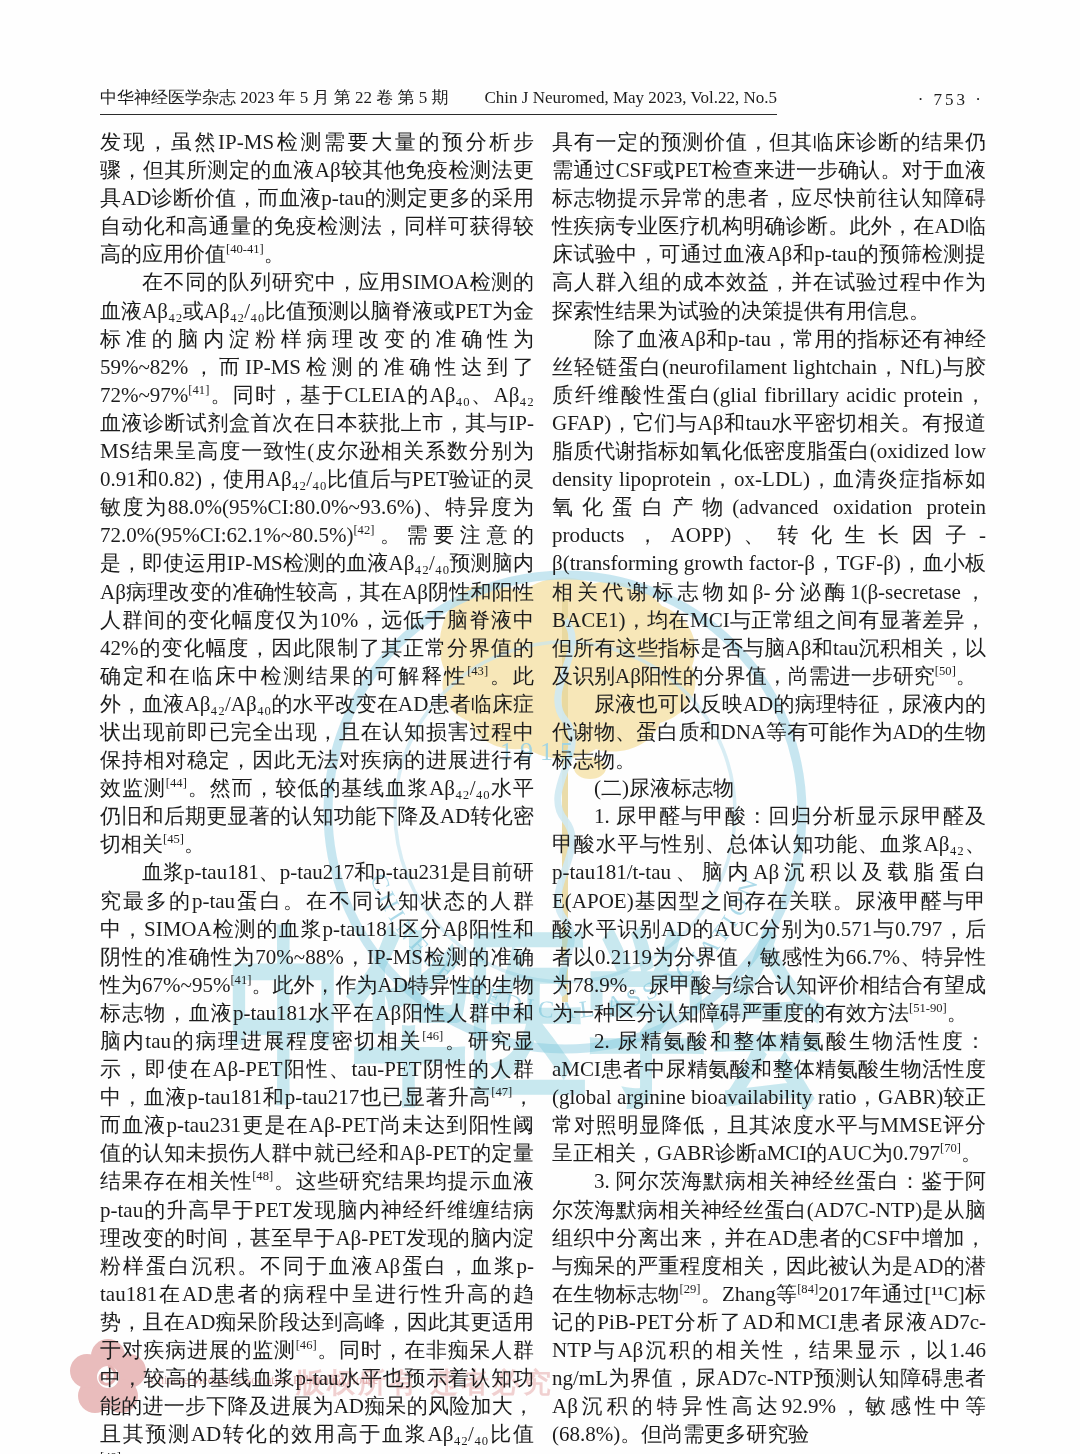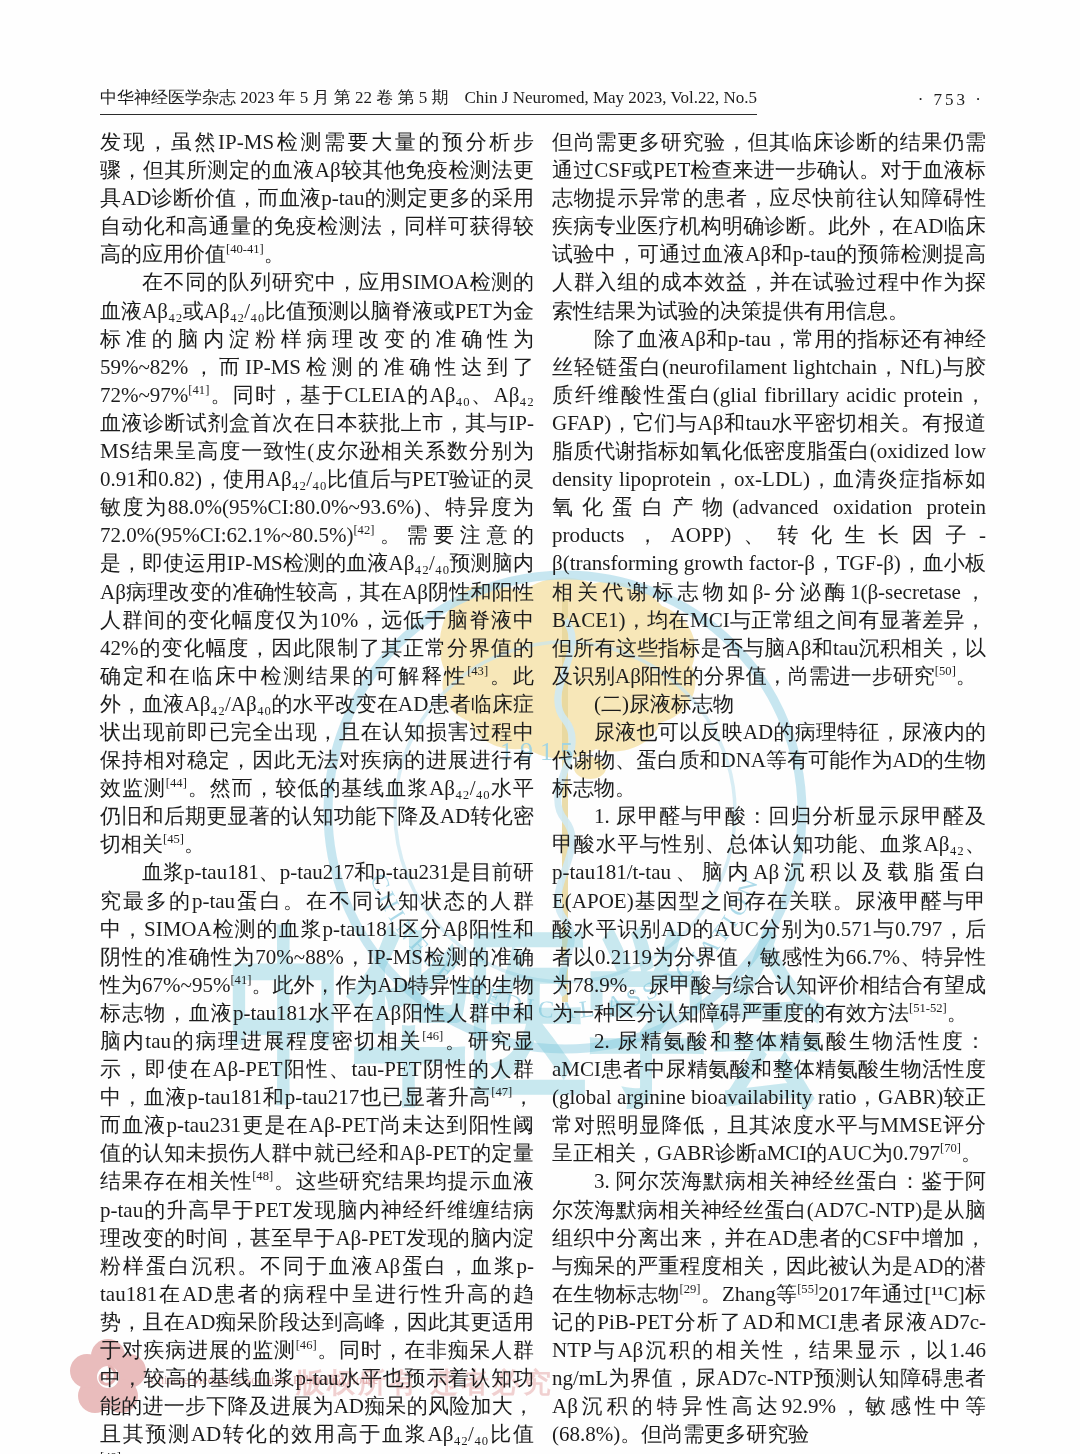--- a/index.html
+++ b/index.html
@@ -13,21 +13,21 @@
   }
   .page { position:absolute; inset:0; background:#fefefe; overflow:hidden; }
 
   
   header {
     position:absolute; left:100px; right:96px; top:86px;
     display:flex; justify-content:space-between; align-items:flex-end;
     font-size:17px; z-index:3;
   }
   .header-left { border-bottom:1.6px solid #2b2b2b; padding-bottom:5px; white-space:nowrap; }
-  .hdr-en { margin-left:16px; }
+  .hdr-en { margin-left:36px; }
   .header-right { padding-bottom:5px; letter-spacing:3px; white-space:nowrap; }
 
   
   .col {
     position:absolute; top:128px; width:434px;
     font-size:21px; line-height:28.1px;
     text-align:justify; text-justify:inter-ideograph;
     z-index:2;
   }
   .col-left  { left:100px; }
@@ -102,28 +102,28 @@
       <p class="par noindent">发现，虽然IP-MS检测需要大量的预分析步骤，但其所测定的血液Aβ较其他免疫检测法更具AD诊断价值，而血液p-tau的测定更多的采用自动化和高通量的免疫检测法，同样可获得较高的应用价值<sup>[40-41]</sup>。</p>
 
       <p class="par">在不同的队列研究中，应用SIMOA检测的血液Aβ₄₂或Aβ₄₂/₄₀比值预测以脑脊液或PET为金标准的脑内淀粉样病理改变的准确性为59%~82%，而IP-MS检测的准确性达到了72%~97%<sup>[41]</sup>。同时，基于CLEIA的Aβ₄₀、Aβ₄₂血液诊断试剂盒首次在日本获批上市，其与IP-MS结果呈高度一致性(皮尔逊相关系数分别为0.91和0.82)，使用Aβ₄₂/₄₀比值后与PET验证的灵敏度为88.0%(95%CI:80.0%~93.6%)、特异度为72.0%(95%CI:62.1%~80.5%)<sup>[42]</sup>。需要注意的是，即使运用IP-MS检测的血液Aβ₄₂/₄₀预测脑内Aβ病理改变的准确性较高，其在Aβ阴性和阳性人群间的变化幅度仅为10%，远低于脑脊液中42%的变化幅度，因此限制了其正常分界值的确定和在临床中检测结果的可解释性<sup>[43]</sup>。此外，血液Aβ₄₂/Aβ₄₀的水平改变在AD患者临床症状出现前即已完全出现，且在认知损害过程中保持相对稳定，因此无法对疾病的进展进行有效监测<sup>[44]</sup>。然而，较低的基线血浆Aβ₄₂/₄₀水平仍旧和后期更显著的认知功能下降及AD转化密切相关<sup>[45]</sup>。</p>
 
       <p class="par">血浆p-tau181、p-tau217和p-tau231是目前研究最多的p-tau蛋白。在不同认知状态的人群中，SIMOA检测的血浆p-tau181区分Aβ阳性和阴性的准确性为70%~88%，IP-MS检测的准确性为67%~95%<sup>[41]</sup>。此外，作为AD特异性的生物标志物，血液p-tau181水平在Aβ阳性人群中和脑内tau的病理进展程度密切相关<sup>[46]</sup>。研究显示，即使在Aβ-PET阳性、tau-PET阴性的人群中，血液p-tau181和p-tau217也已显著升高<sup>[47]</sup>，而血液p-tau231更是在Aβ-PET尚未达到阳性阈值的认知未损伤人群中就已经和Aβ-PET的定量结果存在相关性<sup>[48]</sup>。这些研究结果均提示血液p-tau的升高早于PET发现脑内神经纤维缠结病理改变的时间，甚至早于Aβ-PET发现的脑内淀粉样蛋白沉积。不同于血液Aβ蛋白，血浆p-tau181在AD患者的病程中呈进行性升高的趋势，且在AD痴呆阶段达到高峰，因此其更适用于对疾病进展的监测<sup>[46]</sup>。同时，在非痴呆人群中，较高的基线血浆p-tau水平也预示着认知功能的进一步下降及进展为AD痴呆的风险加大，且其预测AD转化的效用高于血浆Aβ₄₂/₄₀比值<sup>[49]</sup>。</p>
 
     </section>
 
   <section class="col col-right">
 
-      <p class="par noindent">但尚需更多研究验，但其临床诊断的结果仍需通过CSF或PET检查来进一步确认。对于血液标志物提示异常的患者，应尽快前往认知障碍性疾病专业医疗机构明确诊断。此外，在AD临床试验中，可通过血液Aβ和p-tau的预筛检测提高人群入组的成本效益，并在试验过程中作为探索性结果为试验的决策提供有用信息。</p>
+      <p class="par noindent">具有一定的预测价值，但其临床诊断的结果仍需通过CSF或PET检查来进一步确认。对于血液标志物提示异常的患者，应尽快前往认知障碍性疾病专业医疗机构明确诊断。此外，在AD临床试验中，可通过血液Aβ和p-tau的预筛检测提高人群入组的成本效益，并在试验过程中作为探索性结果为试验的决策提供有用信息。</p>
 
       <p class="par">除了血液Aβ和p-tau，常用的指标还有神经丝轻链蛋白(neurofilament lightchain，NfL)与胶质纤维酸性蛋白(glial fibrillary acidic protein，GFAP)，它们与Aβ和tau水平密切相关。有报道脂质代谢指标如氧化低密度脂蛋白(oxidized low density lipoprotein，ox-LDL)，血清炎症指标如氧化蛋白产物(advanced oxidation protein products，AOPP)、转化生长因子-β(transforming growth factor-β，TGF-β)，血小板相关代谢标志物如β-分泌酶1(β-secretase，BACE1)，均在MCI与正常组之间有显著差异，但所有这些指标是否与脑Aβ和tau沉积相关，以及识别Aβ阳性的分界值，尚需进一步研究<sup>[50]</sup>。</p>
 
+      <p class="par">尿液也可以反映AD的病理特征，尿液内的代谢物、蛋白质和DNA等有可能作为AD的生物标志物。</p>
+
       <p class="par">(二)尿液标志物</p>
 
-      <p class="par">尿液也可以反映AD的病理特征，尿液内的代谢物、蛋白质和DNA等有可能作为AD的生物标志物。</p>
-
-      <p class="par">1. 尿甲醛与甲酸：回归分析显示尿甲醛及甲酸水平与性别、总体认知功能、血浆Aβ₄₂、p-tau181/t-tau、脑内Aβ沉积以及载脂蛋白E(APOE)基因型之间存在关联。尿液甲醛与甲酸水平识别AD的AUC分别为0.571与0.797，后者以0.2119为分界值，敏感性为66.7%、特异性为78.9%。尿甲酸与综合认知评价相结合有望成为一种区分认知障碍严重度的有效方法<sup>[51-52]</sup>。</p>
+      <p class="par">1. 尿甲醛与甲酸：回归分析显示尿甲醛及甲酸水平与性别、总体认知功能、血浆Aβ₄₂、p-tau181/t-tau、脑内Aβ沉积以及载脂蛋白E(APOE)基因型之间存在关联。尿液甲醛与甲酸水平识别AD的AUC分别为0.571与0.797，后者以0.2119为分界值，敏感性为66.7%、特异性为78.9%。尿甲酸与综合认知评价相结合有望成为一种区分认知障碍严重度的有效方法<sup>[51-90]</sup>。</p>
 
       <p class="par">2. 尿精氨酸和整体精氨酸生物活性度：aMCI患者中尿精氨酸和整体精氨酸生物活性度(global arginine bioavailability ratio，GABR)较正常对照明显降低，且其浓度水平与MMSE评分呈正相关，GABR诊断aMCI的AUC为0.797<sup>[70]</sup>。</p>
 
-      <p class="par">3. 阿尔茨海默病相关神经丝蛋白：鉴于阿尔茨海默病相关神经丝蛋白(AD7C-NTP)是从脑组织中分离出来，并在AD患者的CSF中增加，与痴呆的严重程度相关，因此被认为是AD的潜在生物标志物<sup>[29]</sup>。Zhang等<sup>[55]</sup>2017年通过[¹¹C]标记的PiB-PET分析了AD和MCI患者尿液AD7c-NTP与Aβ沉积的相关性，结果显示，以1.46 ng/mL为界值，尿AD7c-NTP预测认知障碍患者Aβ沉积的特异性高达92.9%，敏感性中等(68.8%)。但尚需更多研究验</p>
+      <p class="par">3. 阿尔茨海默病相关神经丝蛋白：鉴于阿尔茨海默病相关神经丝蛋白(AD7C-NTP)是从脑组织中分离出来，并在AD患者的CSF中增加，与痴呆的严重程度相关，因此被认为是AD的潜在生物标志物<sup>[29]</sup>。Zhang等<sup>[84]</sup>2017年通过[¹¹C]标记的PiB-PET分析了AD和MCI患者尿液AD7c-NTP与Aβ沉积的相关性，结果显示，以1.46 ng/mL为界值，尿AD7c-NTP预测认知障碍患者Aβ沉积的特异性高达92.9%，敏感性中等(68.8%)。但尚需更多研究验</p>
     </section>
 
 </div>
 
 </body></html>

